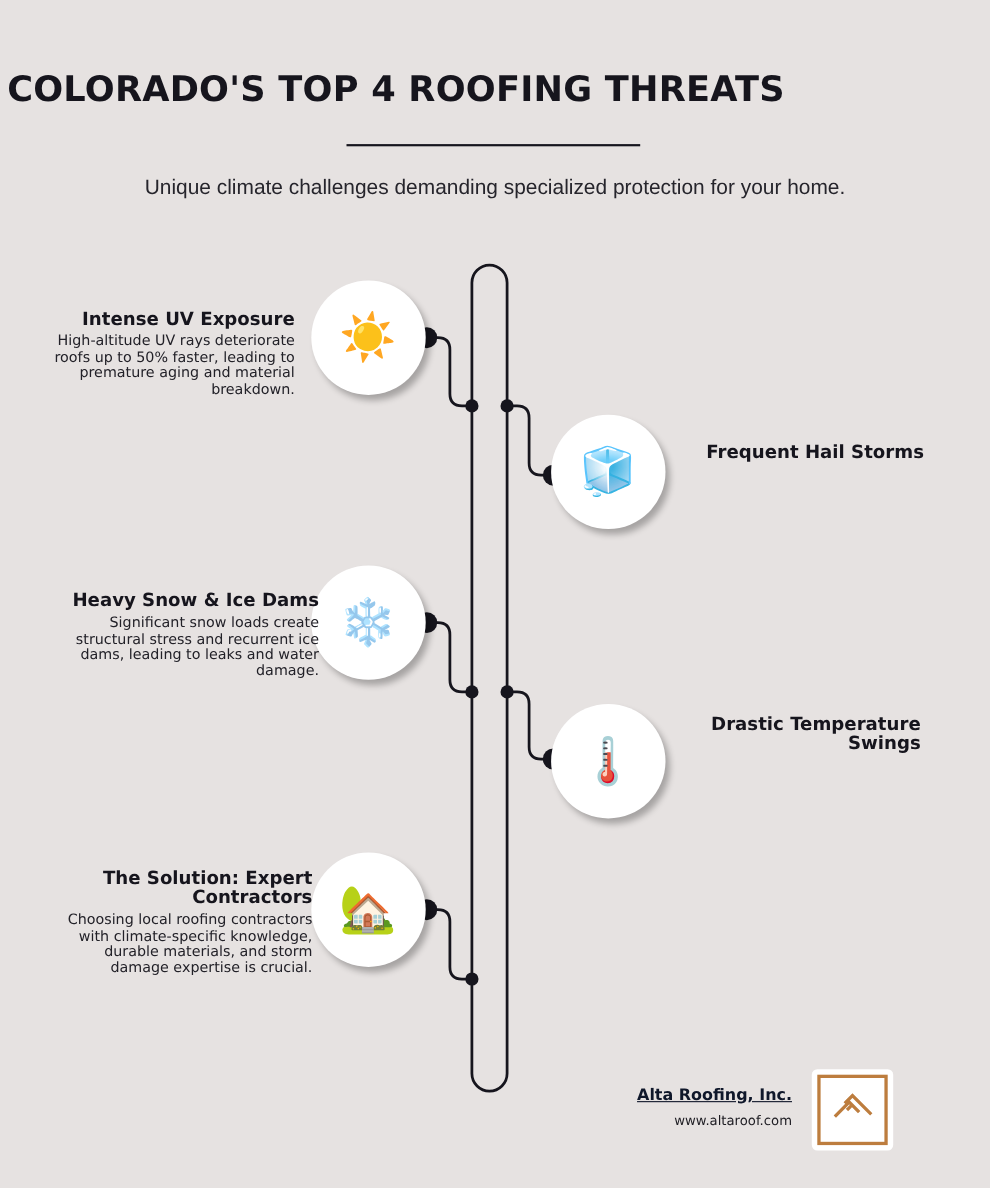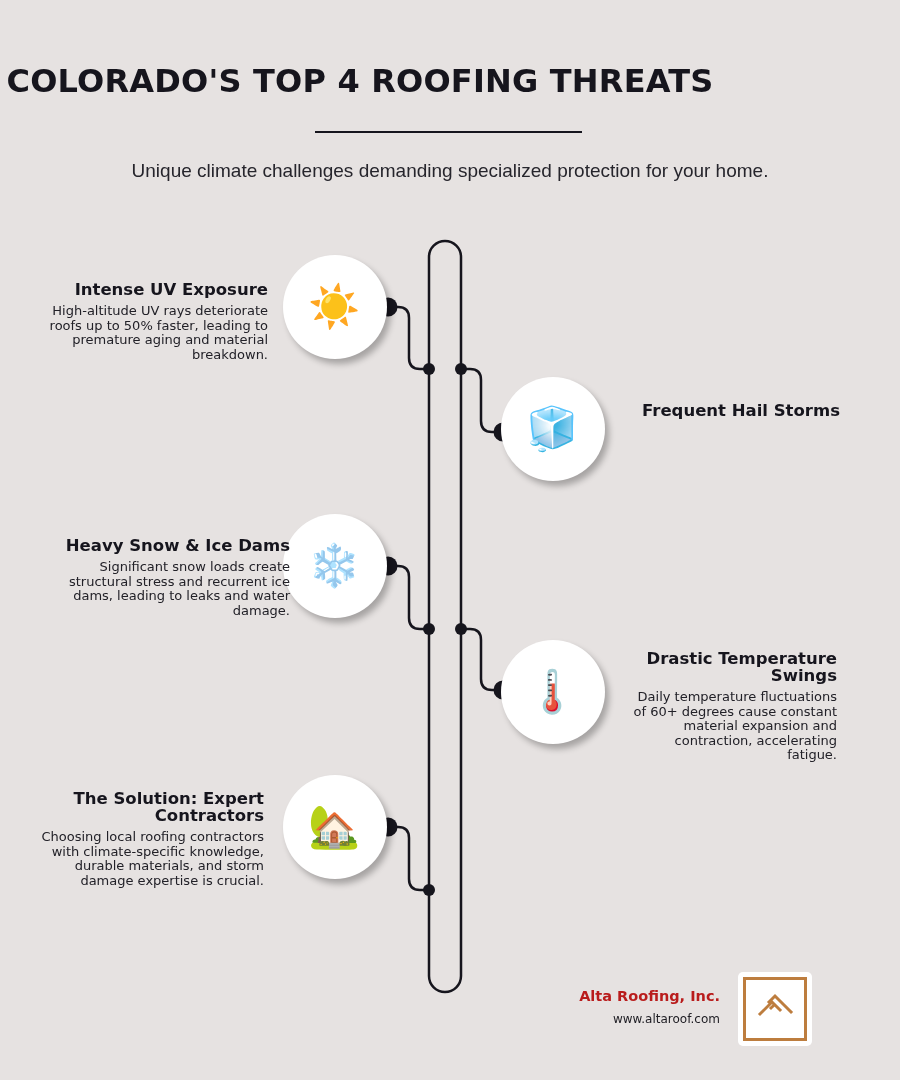--- a/index.html
+++ b/index.html
@@ -38,21 +38,21 @@
     margin:0; font-family:"DejaVu Sans", sans-serif; font-weight:bold;
     font-size:16.5px; line-height:17px; color:#16151d;
   }
   .item p {
     margin:6px 0 0 0; font-family:"DejaVu Sans", sans-serif;
     font-size:13px; line-height:14.5px; color:#222128;
   }
   .brand {
     position:absolute; right:180px; top:988px; text-align:right;
   }
-  .brand .name { font-family:"DejaVu Sans", sans-serif; font-weight:bold; font-size:14.5px; color:#b91c1c; }
+  .brand .name { font-family:"DejaVu Sans", sans-serif; font-weight:bold; font-size:14.5px; color:#0f172a;text-decoration:underline; }
   .brand .url { margin-top:8px; font-family:"DejaVu Sans", sans-serif; font-size:12px; color:#1d1c22; }
   .logo {
     position:absolute; left:738px; top:972px; width:74px; height:74px;
     background:#fff; border-radius:5px;
   }
   .logo .frame {
     position:absolute; left:5px; top:5px; width:58px; height:58px;
     border:3px solid #bd7d3e;
   }
   .logo svg { position:absolute; left:0; top:0; }
@@ -118,24 +118,23 @@
   <h3>Frequent Hail Storms</h3>
 </div>
 
 <div class="item left" style="left:40px; top:537px; width:228px;margin-left:22px;">
   <h3>Heavy Snow &amp; Ice Dams</h3>
   <p>Significant snow loads create structural stress and recurrent ice dams, leading to leaks and water damage.</p>
 </div>
 
 <div class="item right" style="left:622px; top:650px; width:215px;">
   <h3>Drastic Temperature Swings</h3>
-  <p>Daily temperature fluctuations of 60+ degrees cause constant material expansion and contraction, accelerating fatigue.</p>
 </div>
 
-<div class="item left" style="left:36px; top:790px; width:228px;">
+<div class="item left" style="left:56px; top:790px; width:228px;">
   <h3>The Solution: Expert Contractors</h3>
   <p>Choosing local roofing contractors with climate-specific knowledge, durable materials, and storm damage expertise is crucial.</p>
 </div>
 
 <div class="brand">
   <div class="name">Alta Roofing, Inc.</div>
   <div class="url">www.altaroof.com</div>
 </div>
 <div class="logo">
   <div class="frame"></div>

